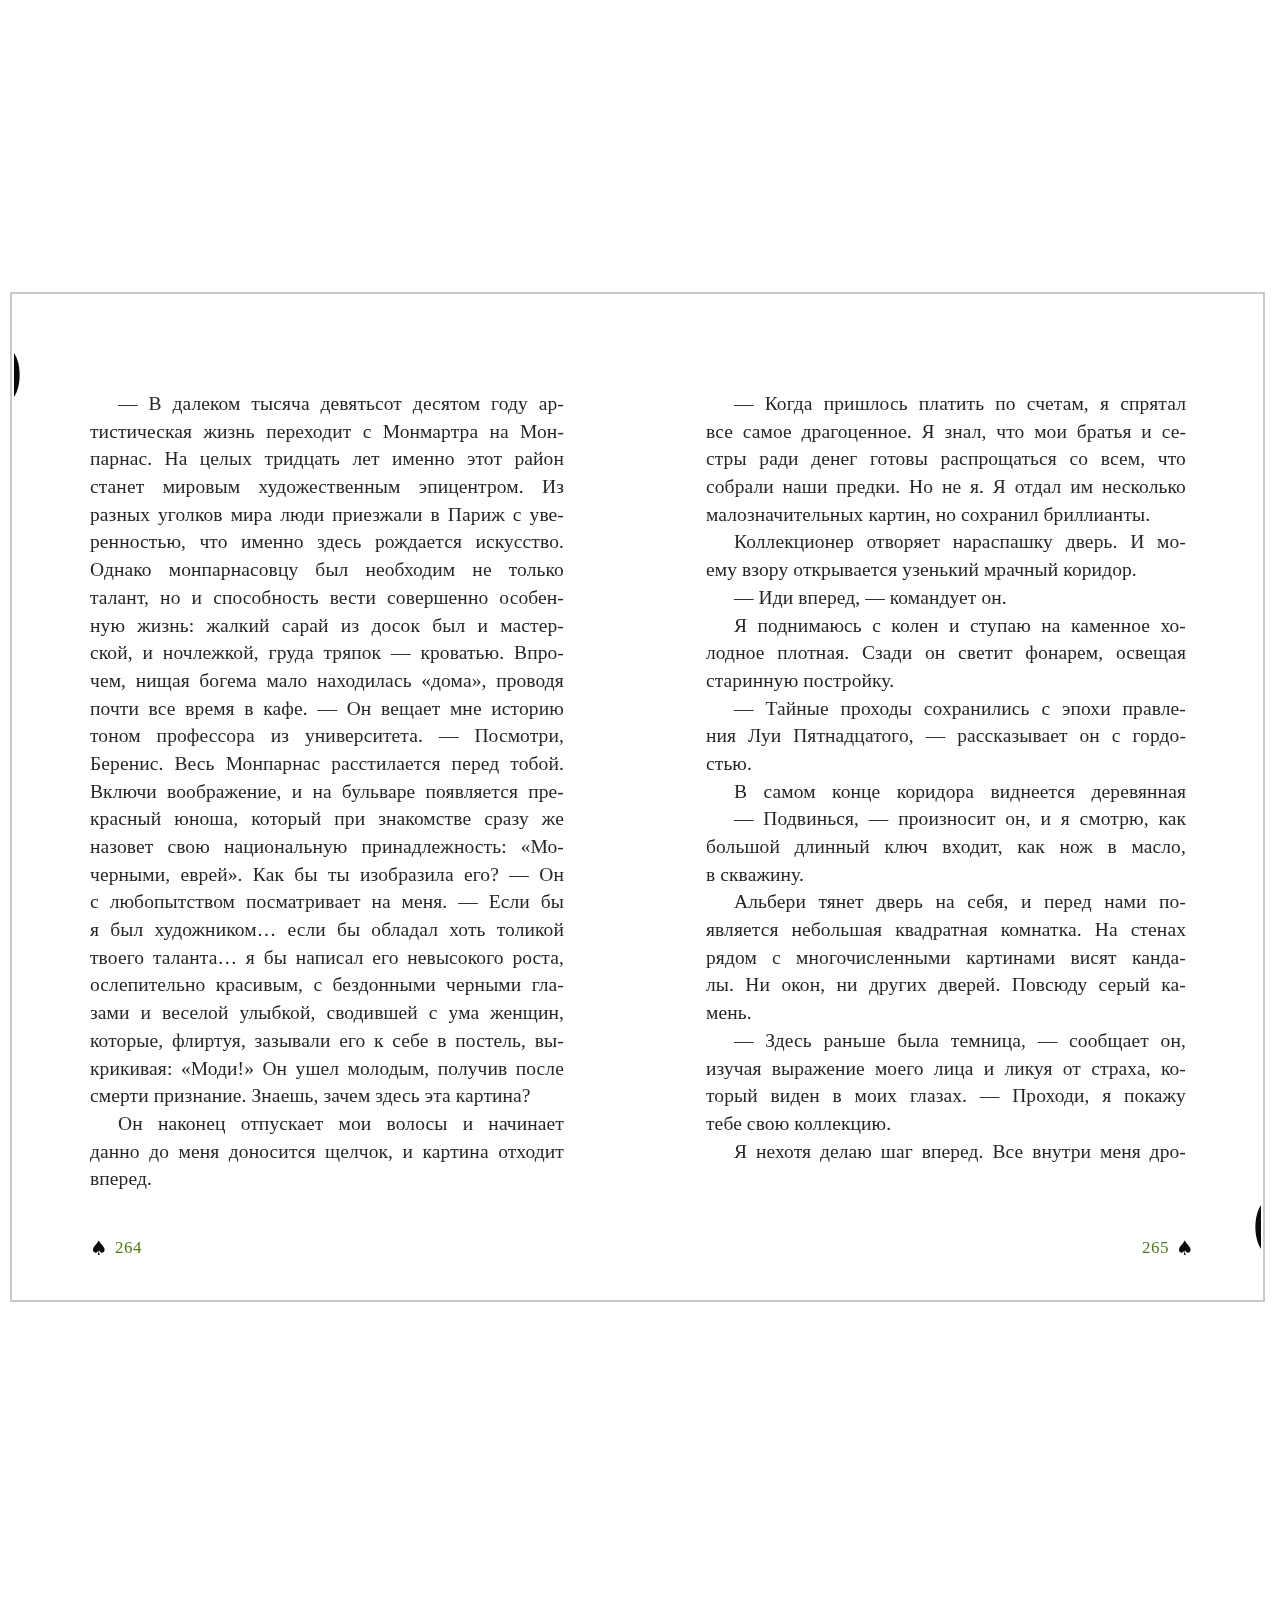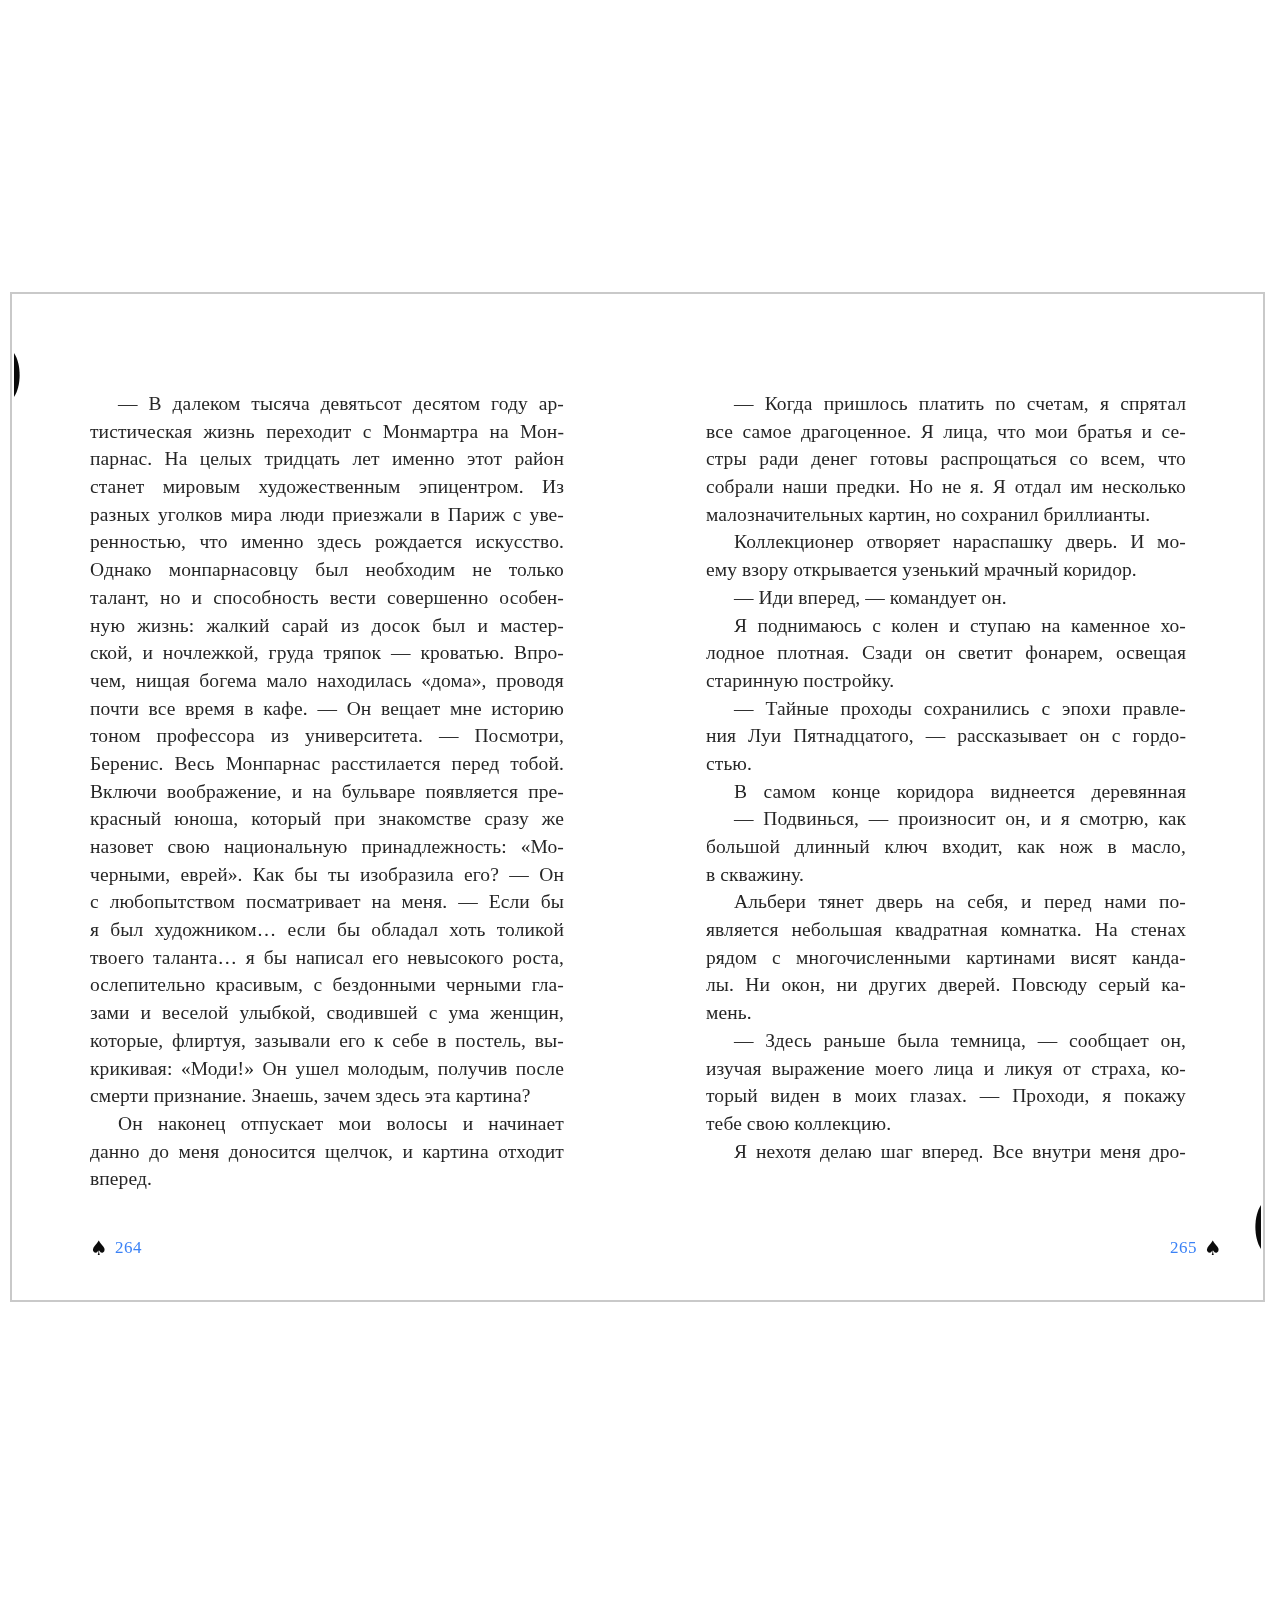--- a/index.html
+++ b/index.html
@@ -57,24 +57,24 @@
 
   .footer {
     position: absolute;
     top: 942px;
     height: 24px;
     display: flex;
     align-items: center;
     gap: 7px;
   }
   .footer-left  { left: 78px; }
-  .footer-right { left: 730px; width: 480px; justify-content: flex-end; }
+  .footer-right { left: 702px; width: 480px; justify-content: flex-end; }
   .pnum {
     font-size: 17px;
-    color: #3b82f6;
+    color: #4d7c0f;
     line-height: 24px;
     letter-spacing: 0.5px;
   }
   .spade {
     font-family: "DejaVu Sans", sans-serif;
     font-size: 20px;
     color: #0c0c0c;
     line-height: 24px;
   }
 </style>
@@ -359,21 +359,21 @@
           <span>по</span>
           <span>счетам,</span>
           <span>я</span>
           <span>спрятал</span>
         </div>
         <div class="line">
           <span>все</span>
           <span>самое</span>
           <span>драгоценное.</span>
           <span>Я</span>
-          <span>лица,</span>
+          <span>знал,</span>
           <span>что</span>
           <span>мои</span>
           <span>братья</span>
           <span>и</span>
           <span>се-</span>
         </div>
         <div class="line">
           <span>стры</span>
           <span>ради</span>
           <span>денег</span>

